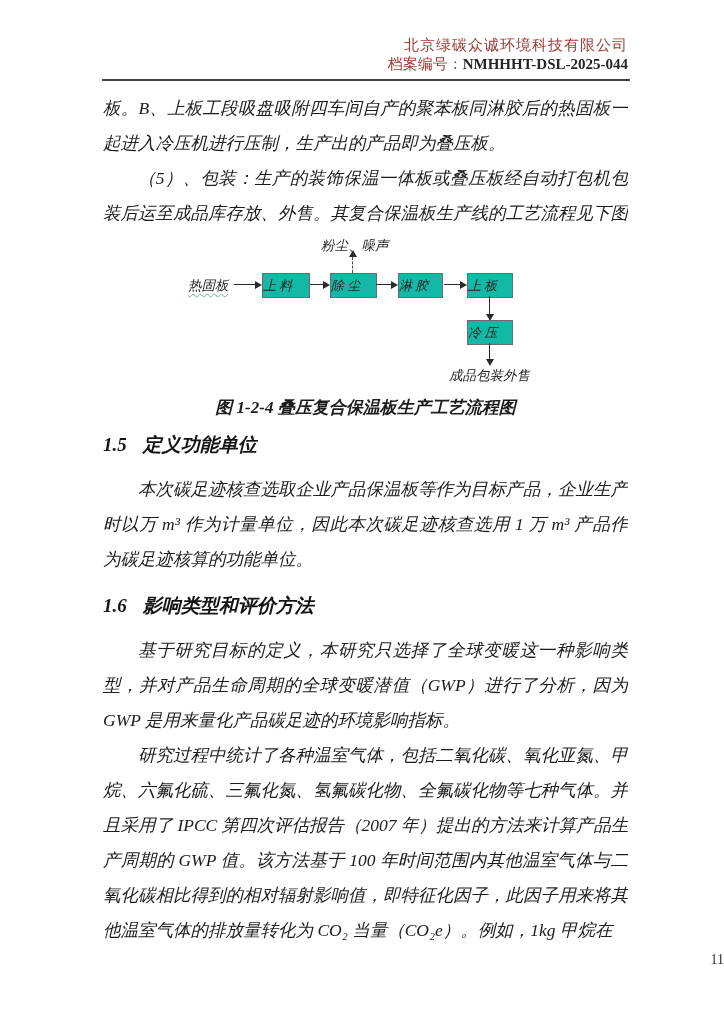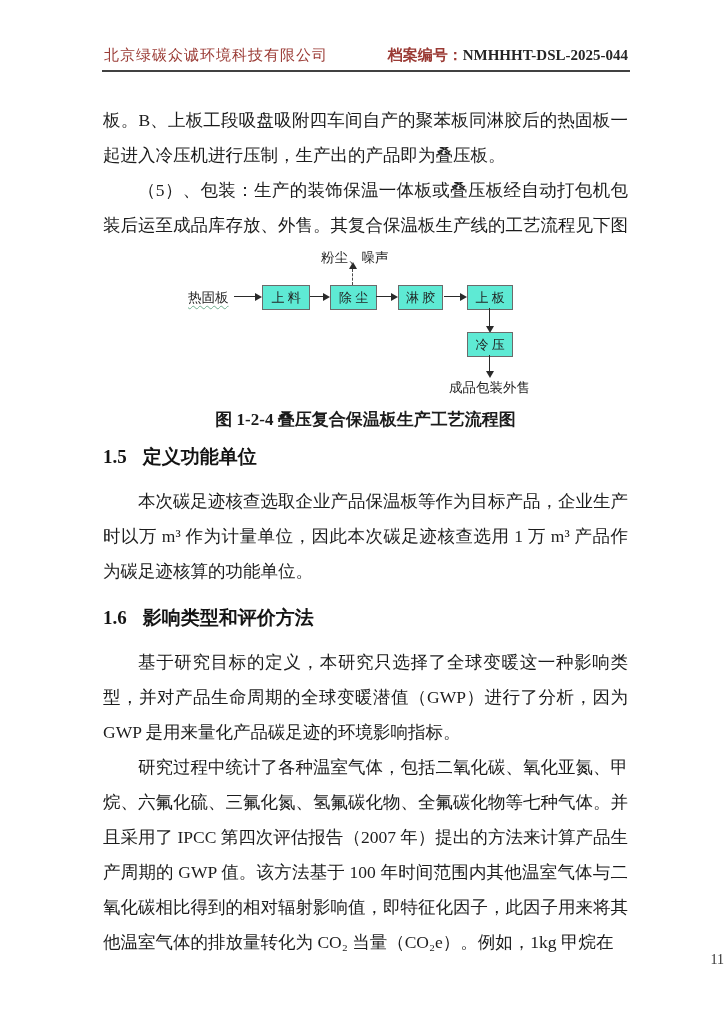--- a/index.html
+++ b/index.html
@@ -4,40 +4,40 @@
 <style>
   html,body { margin:0; padding:0; background:#ffffff; }
   .page {
     position:relative; width:724px; height:1024px; background:#ffffff;
     font-family:"Liberation Serif","DejaVu Serif",serif;
     color:#1c1c1c; overflow:hidden;
   }
   
   .header {
     display:flex; justify-content:space-between; align-items:flex-end;
-    margin:0 94px 0 102px; padding:46px 2px 5px 2px;
-    border-bottom:2px solid #414141; font-size:15px;
+    margin:0 94px 0 102px; padding:36px 2px 5px 2px;
+    border-bottom:2px solid #414141; font-size:15px;flex-direction:column;
   }
   .company { color:#9a3a34; letter-spacing:1px; }
-  .file-label { color:#9a3a34;font-weight:bold; }
+  .file-label { color:#9a3a34; }
   .file-number { color:#262626;font-weight:bold; }
   
-  .content { margin:0 96px 16px 103px; padding-top:31px; }
+  .content { margin:0 96px 16px 103px; padding-top:10px;font-style:italic; }
   .tline {
     height:35px; line-height:35px; font-size:17.5px;
     text-align:justify; text-align-last:justify;
     overflow:hidden; white-space:nowrap;
   }
   .para .tline:last-child { text-align-last:left; }
   .para.indent .tline:first-child { text-indent:2em; }
   
   .fc { position:relative; height:152px; margin-top:5px; font-size:13px; }
   .fc-box {
     position:absolute; top:37px; height:23px; line-height:23px;
-    border:1px solid #6b6b6b; background:#5eead4; text-align:center;
+    border:1px solid #6b6b6b; background:#14b8a6; text-align:left;
     color:#1f1f1f; font-size:13px;
   }
   .fc-b1 { left:159px; width:46px; }
   .fc-b2 { left:227px; width:45px; }
   .fc-b3 { left:295px; width:43px; }
   .fc-b4 { left:364px; width:44px; }
   .fc-b5 { left:364px; width:44px; top:84px; }
   .fc-label { position:absolute; font-size:13.5px; color:#222;text-align:right; }
   .fc-emission { left:218px; top:1px; }
   .fc-input {

